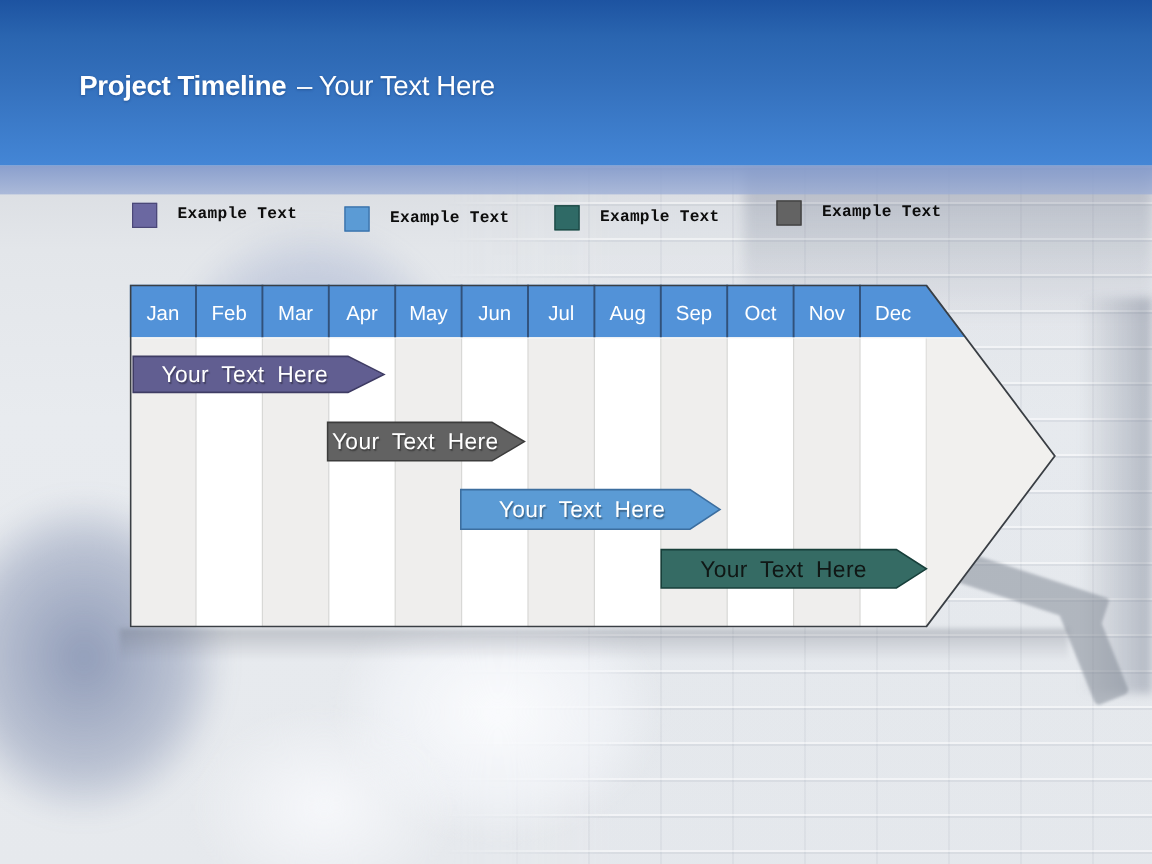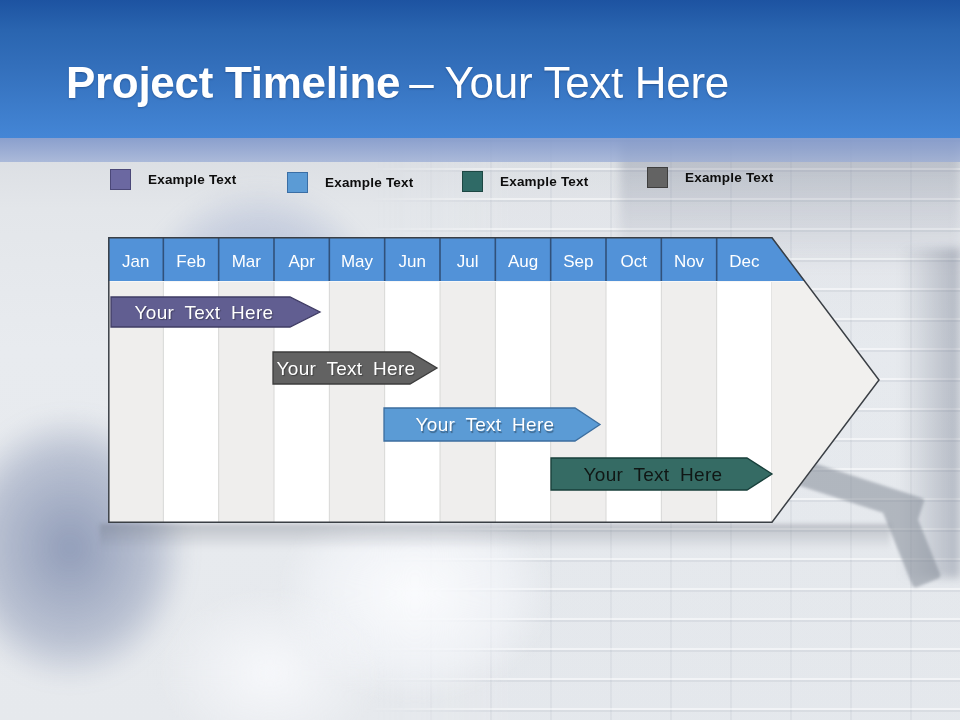--- a/index.html
+++ b/index.html
@@ -7,21 +7,21 @@
     position:relative;width:960px;height:720px;overflow:hidden;
     font-family:"Liberation Sans",sans-serif;background:#e7eaee;
   }
   
   .title-bar{
     position:absolute;left:0;top:0;width:960px;height:138px;
     background:linear-gradient(180deg,#1d53a1 0%,#2a65b0 22%,#336fbb 48%,#4486d6 100%);
   }
   .title{
     position:absolute;left:66px;top:58px;white-space:nowrap;
-    color:#ffffff;font-size:44px;letter-spacing:-0.3px;
+    color:#ffffff;font-size:23px;letter-spacing:-0.3px;
     text-shadow:0 1px 2px rgba(10,30,70,.35);
   }
   .t-bold{font-weight:bold;}
   .t-reg{font-weight:normal;margin-left:9px;}
   .blue-band{
     position:absolute;left:0;top:138px;width:960px;height:24px;
     background:linear-gradient(180deg,rgba(130,153,203,.9),rgba(152,171,213,.72));
   }
   
   .bg{position:absolute;left:0;top:138px;width:960px;height:582px;overflow:hidden;
@@ -49,21 +49,21 @@
     background:linear-gradient(90deg,transparent,rgba(86,96,118,.35));}
   .gun{left:792px;top:298px;width:176px;height:260px;opacity:.5;filter:blur(1.5px);}
   .gun-barrel{left:0;top:42px;width:132px;height:26px;background:#7d8591;border-radius:3px;transform:rotate(18deg);}
   .gun-grip{left:104px;top:62px;width:30px;height:88px;background:#7d8591;border-radius:4px;transform:rotate(-22deg);}
   .table-shadow{left:100px;top:386px;width:790px;height:26px;filter:blur(2px);
     background:linear-gradient(180deg,rgba(95,101,114,.30),rgba(95,101,114,0));}
   
   .legend-item{position:absolute;display:flex;align-items:center;height:24px;}
   .li1{left:110px;top:167px}.li2{left:287px;top:170px}.li3{left:462px;top:169px}.li4{left:647px;top:165px}
   .swatch{width:21px;height:21px;border:1px solid #444;box-sizing:border-box;flex:none;}
-  .legend-label{margin-left:17px;font-weight:bold;font-size:13.5px;color:#0d0d0d;letter-spacing:.2px;white-space:nowrap;}
+  .legend-label{margin-left:17px;font-weight:bold;font-size:13.5px;color:#0d0d0d;letter-spacing:.2px;white-space:nowrap;font-family:Liberation Mono, monospace;}
   
   .timeline-svg{position:absolute;left:108px;top:237px;}
   .month-label{font-size:17px;fill:#ffffff;font-family:"Liberation Sans",sans-serif;}
   .bar-label{font-size:19px;font-weight:normal;font-family:"Liberation Sans",sans-serif;
              word-spacing:5px;letter-spacing:.3px;}
   .bar-label.shadowed{text-shadow:1px 1.5px 1px rgba(0,0,0,.35);}
 </style>
 </head>
 <body>
 

